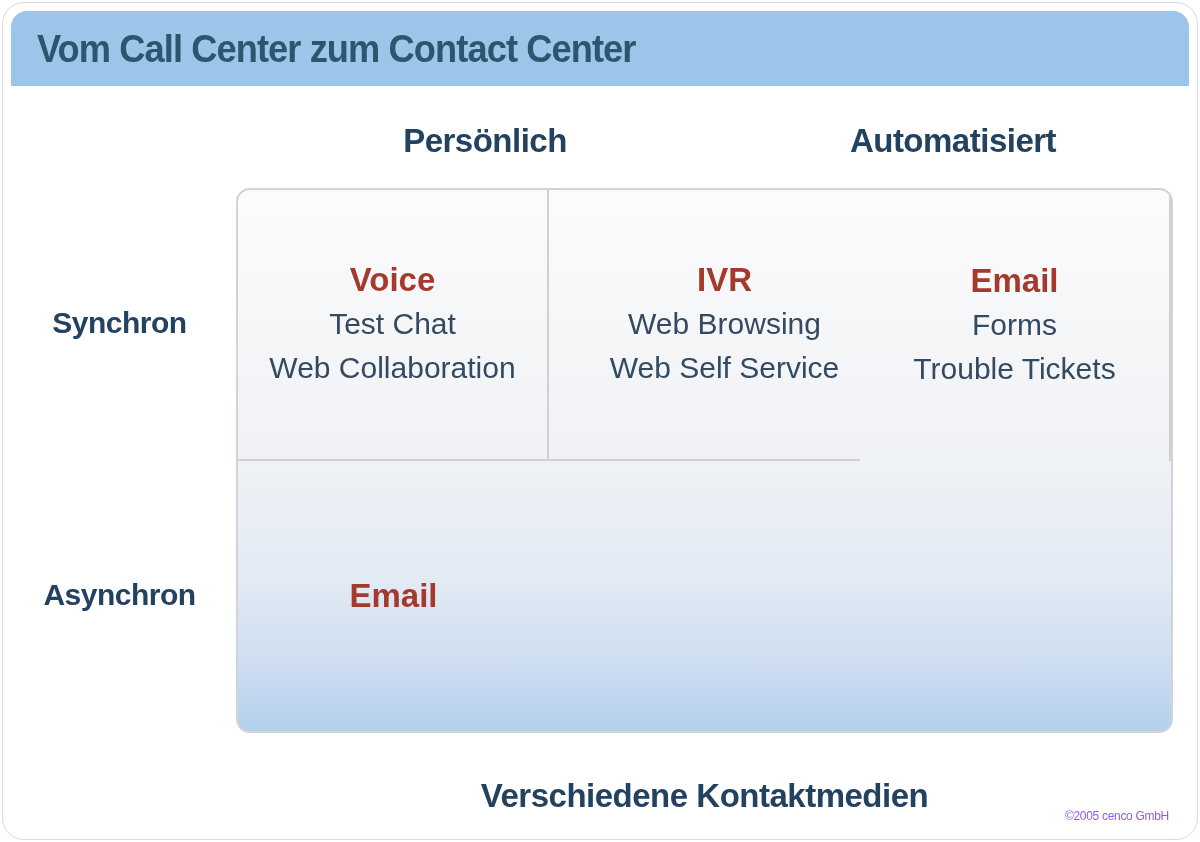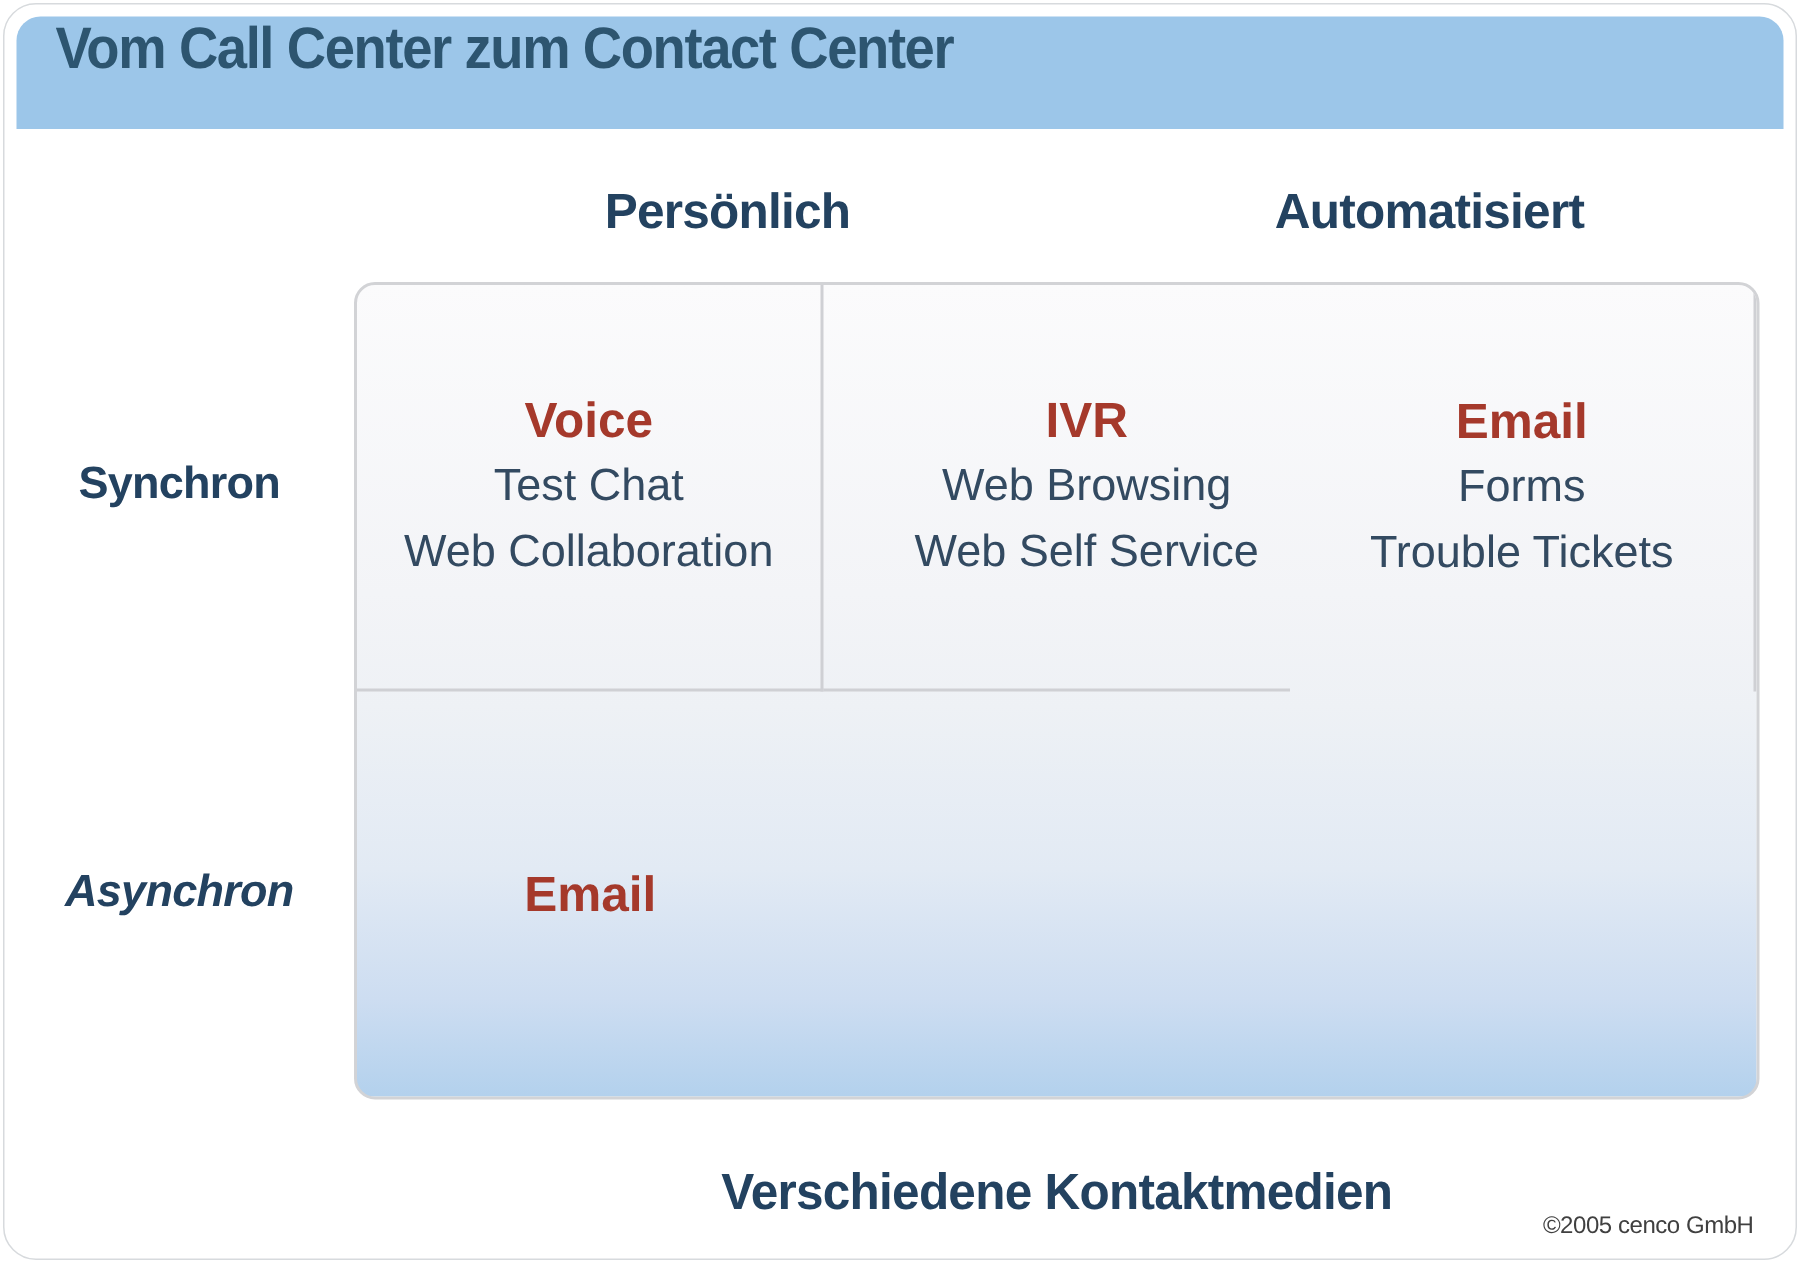--- a/index.html
+++ b/index.html
@@ -6,42 +6,42 @@
   html,body { width:1200px; height:842px; background:#ffffff; font-family:"Liberation Sans", sans-serif; }
 
   .page {
     position:absolute; left:2px; top:2px; width:1196px; height:838px;
     background:#ffffff; border:1px solid #d7dadd; border-radius:22px; overflow:hidden;
   }
 
   .title-bar {
     position:absolute; left:8px; top:8px; right:8px; height:75px;
     background:#9cc6e9; border-radius:16px 16px 0 0;
-    display:flex; align-items:flex-start; padding-left:26px;
+    display:flex; align-items:center; padding-left:26px;
   }
   .slide-title {
     font-size:39px; font-weight:bold; color:#2d5570;
     letter-spacing:-1px; transform:scaleX(0.93); transform-origin:left center;
     white-space:nowrap;
   }
 
   .col-label {
     position:absolute; top:117px; height:42px; line-height:42px;
     text-align:center; font-size:33px; font-weight:bold; color:#234260;
     letter-spacing:-0.5px;
   }
   .col-left  { left:248px; width:468px; }
   .col-right { left:716px; width:468px; }
 
   .row-label {
     position:absolute; left:0; width:233px; text-align:center;
     font-size:30px; font-weight:bold; color:#234260; letter-spacing:-0.5px;
   }
   .row-top    { top:303px; }
-  .row-bottom { top:575px;font-style:italic; }
+  .row-bottom { top:575px; }
 
   .grid {
     position:absolute; left:233px; top:185px; width:937px; height:545px;
     border:2px solid #d2d3d6; border-radius:14px; overflow:hidden;
     background:linear-gradient(180deg,
       #fbfbfc 0%, #f3f4f7 38%, #eef1f5 52%,
       #e2eaf4 72%, #cdddf1 88%, #b3d1ed 100%);
     display:grid; grid-template-columns:1fr 1fr 1fr; grid-template-rows:1fr 1fr;
   }
   .cell {
@@ -58,21 +58,21 @@
     font-size:30px; color:#334a61; line-height:44px;
   }
 
   .footer-caption {
     position:absolute; left:233px; top:773px; width:937px; text-align:center;
     font-size:34px; font-weight:bold; color:#234260; letter-spacing:-0.5px;
     transform:scaleX(0.97); transform-origin:center;
   }
   .copyright {
     position:absolute; right:28px; top:806px;
-    font-size:16px; color:#404040; letter-spacing:-0.3px;
+    font-size:12px; color:#8b5cf6; letter-spacing:-0.3px;
   }
 </style>
 </head>
 <body>
 
 <div class="page">
 
   <div class="title-bar">
     <span class="slide-title">Vom Call Center zum Contact Center</span>
   </div>

